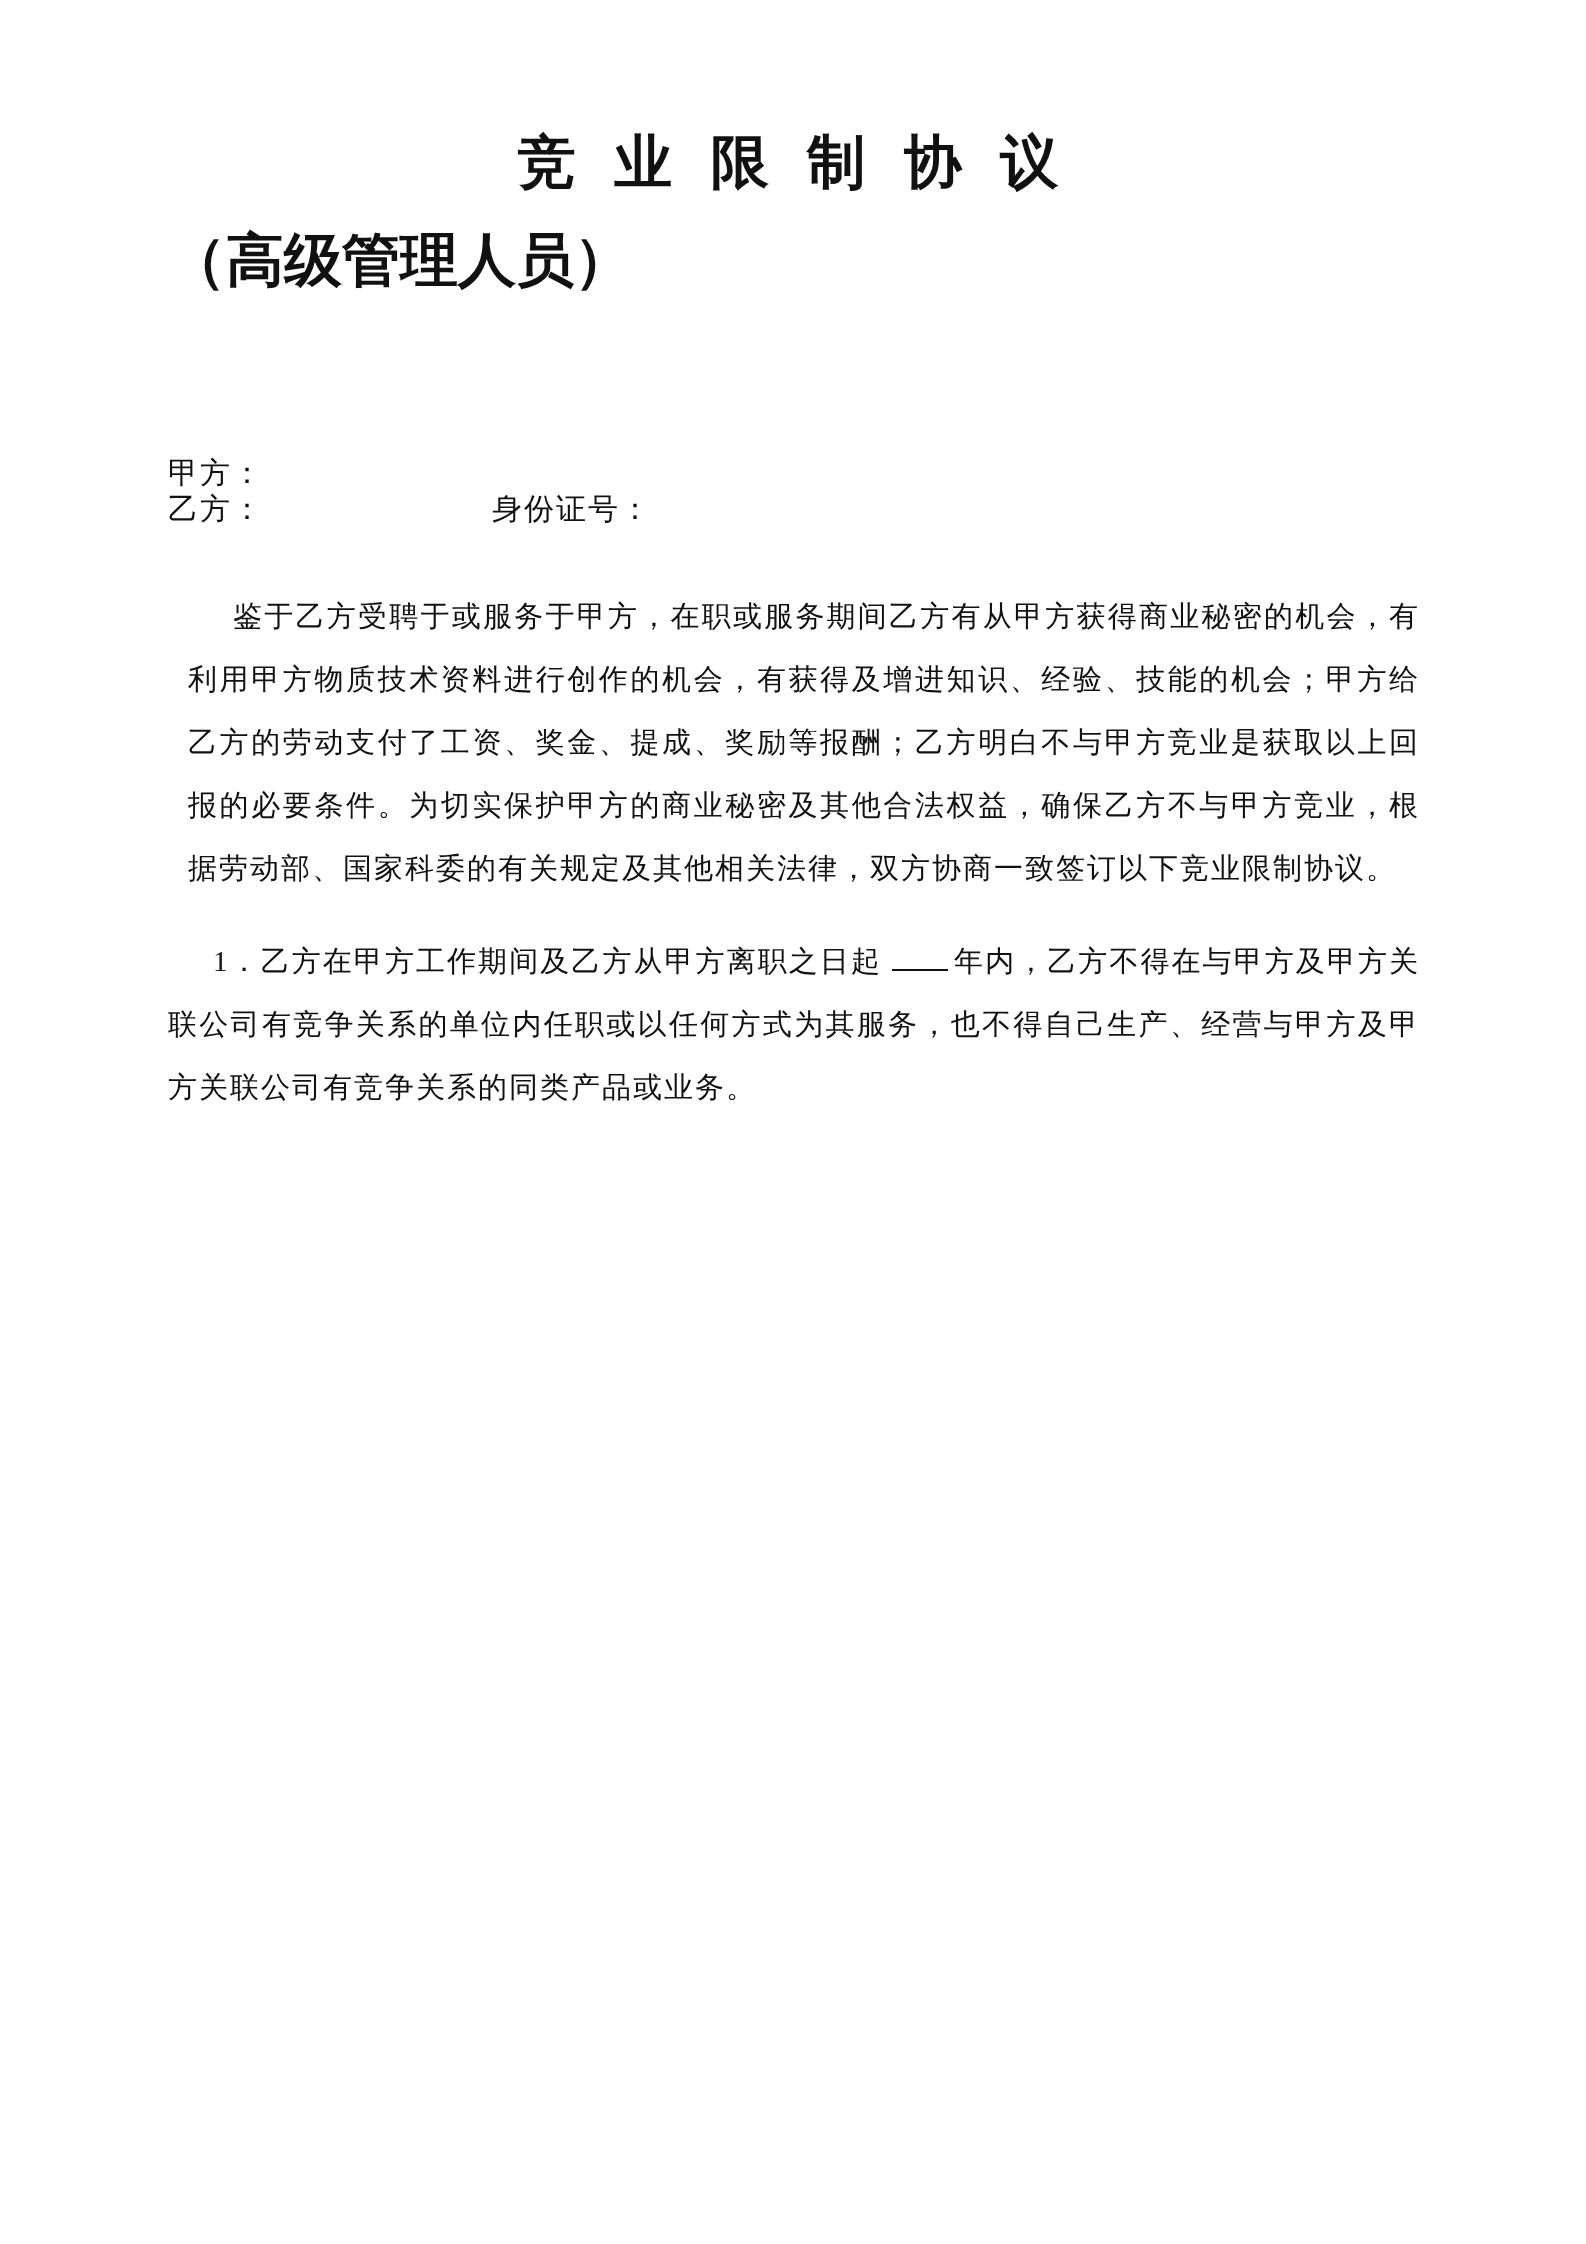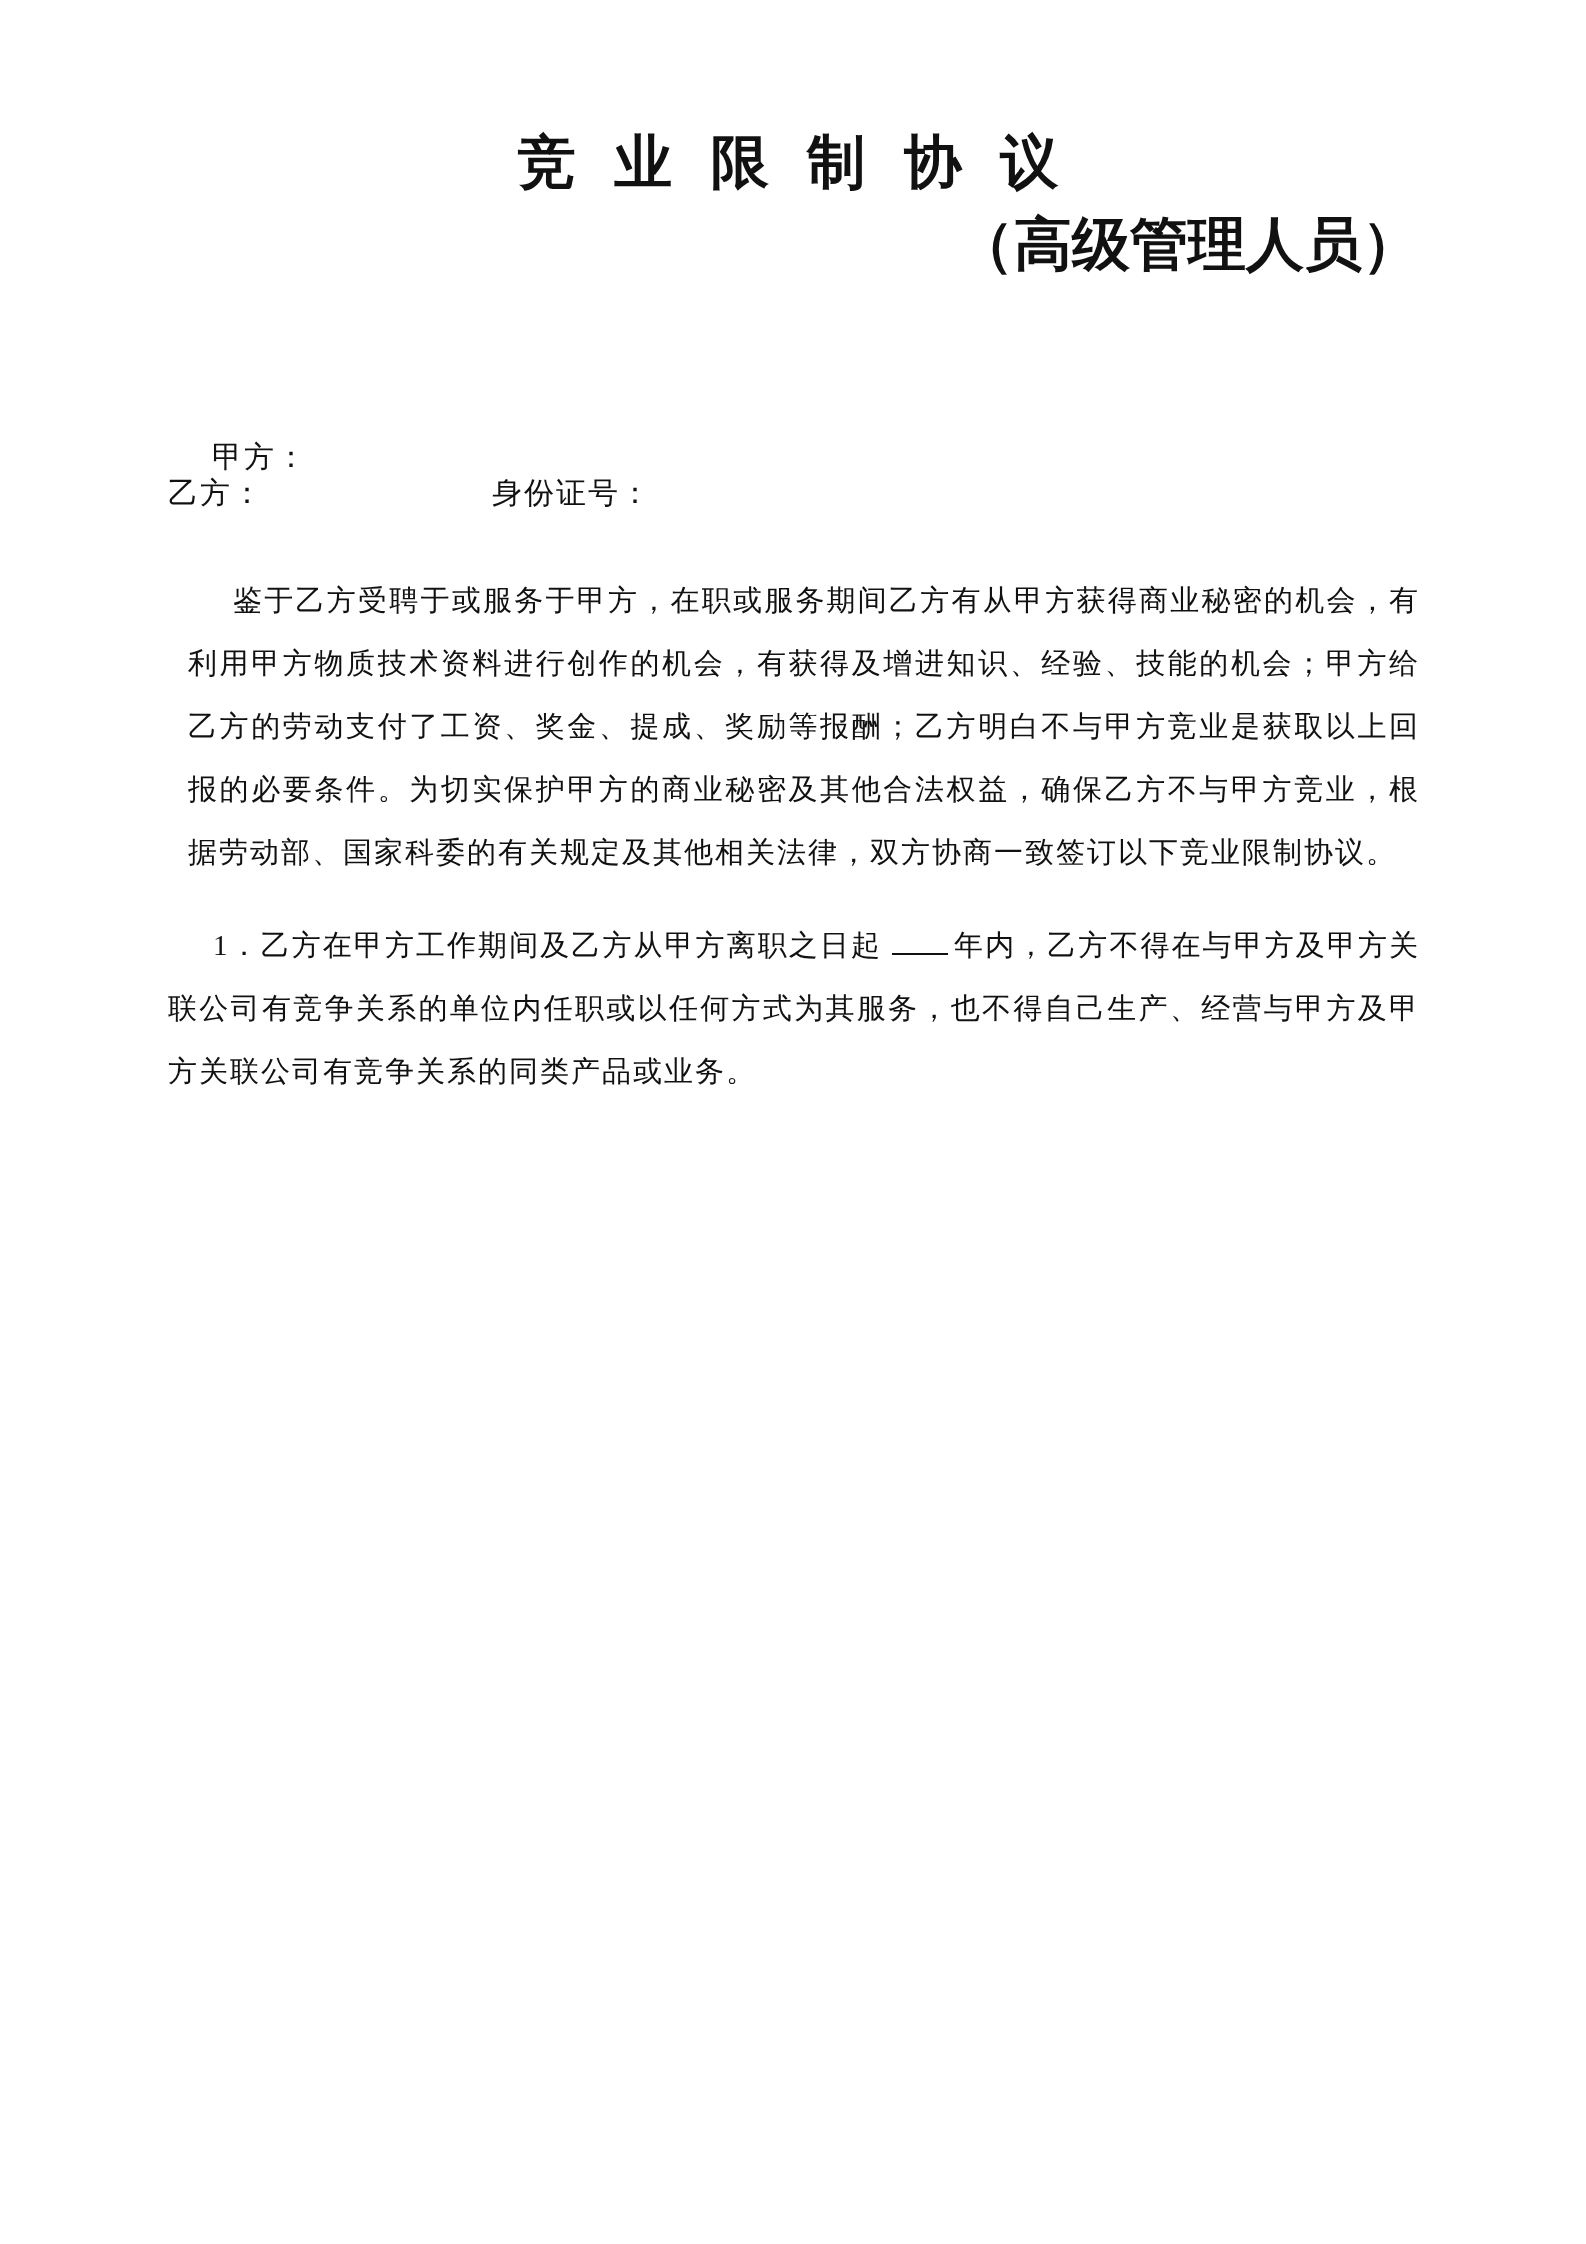--- a/index.html
+++ b/index.html
@@ -23,32 +23,31 @@
   .doc-title {
     margin-top: 128px;
     text-align: center;
     font-size: 58px;
     font-weight: bold;
     letter-spacing: 12px;
     line-height: 1.2;
     white-space: pre;
   }
   .doc-subtitle {
-    margin-top: 12px;
-    text-align: right;
+    margin-top: 28px;
+    text-align: left;
     font-size: 58px;
     font-weight: bold;
     line-height: 1.2;
   }
   .party-a-line {
     margin-top: 160px;
     font-size: 30px;
     line-height: 36px;
     letter-spacing: 2px;
-    margin-left: 44px;
   }
   .party-b-line {
     font-size: 30px;
     line-height: 36px;
     letter-spacing: 2px;
   }
   .party-spacer {
     display: inline-block;
     width: 228px;
   }

